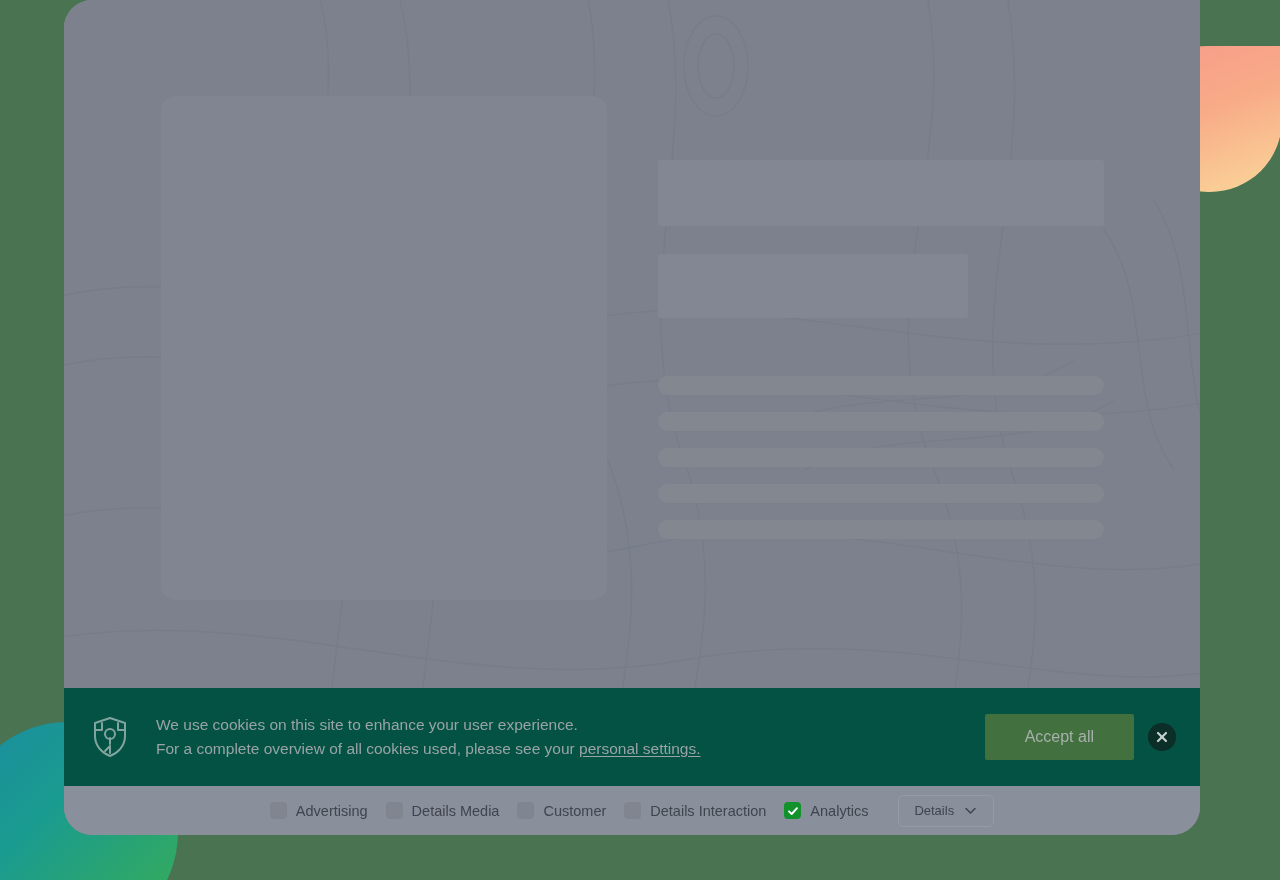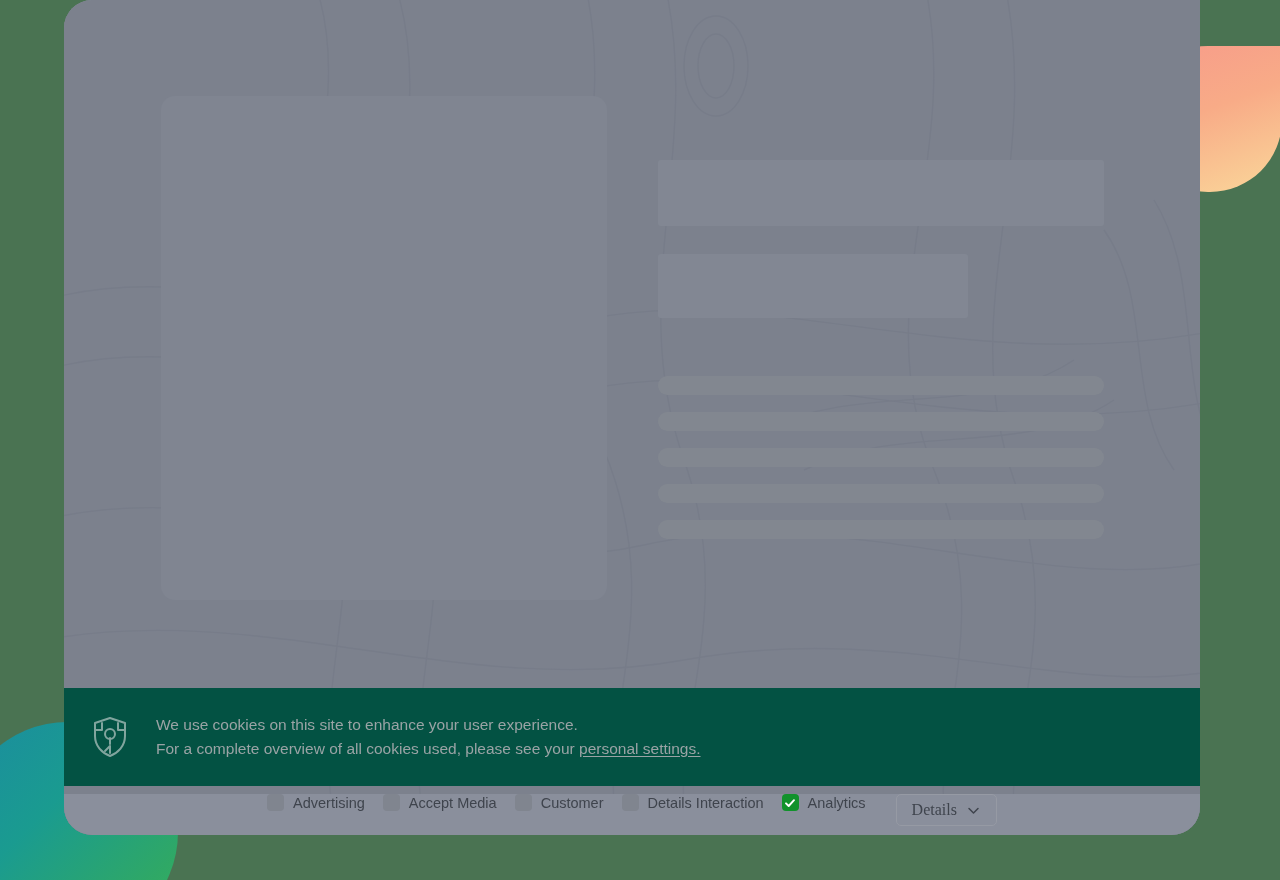--- a/index.html
+++ b/index.html
@@ -174,24 +174,24 @@
     padding: 0;
   }
   .close-btn svg { display: block; width: 14px; height: 14px; }
 
   
   .pref-bar {
     position: absolute;
     left: 0;
     bottom: 0;
     width: 1136px;
-    height: 41px;
+    height: 49px;
     background: #8a8f9c;
     display: flex;
-    align-items: flex-start;
+    align-items: center;
     justify-content: center;
     gap: 18px;
     z-index: 5;
   }
   .pref-item {
     display: flex;
     align-items: center;
     gap: 9px;
     cursor: pointer;
   }
@@ -215,22 +215,22 @@
   .details-btn {
     display: flex;
     align-items: center;
     gap: 9px;
     height: 32px;
     padding: 0 15px;
     margin-left: 12px;
     border: 1px solid #969aa4;
     border-radius: 5px;
     background: transparent;
-    font-family: Liberation Serif, serif;
-    font-size: 16px;
+    font-family: Liberation Sans, sans-serif;
+    font-size: 13px;
     color: #3f444d;
     cursor: pointer;
   }
   .details-btn svg { display: block; width: 15px; height: 15px; }
 
   
   .scrim {
     position: absolute;
     inset: 0;
     background: rgba(60,66,78,.18);
@@ -300,32 +300,45 @@
             <path d="M24 25 L24 31"></path>
           </g>
         </svg>
       </span>
 
       <div class="cookie-text">
         <span class="line">We use cookies on this site to enhance your user experience.</span>
         <span class="line"><span>For a complete overview of all cookies used, please see your </span><a class="cookie-link">personal settings.</a></span>
       </div>
 
+      <div class="banner-actions">
+        <button class="accept-btn">Accept all</button>
+        <button class="close-btn">
+          <span>
+            <svg viewBox="0 0 14 14">
+              <g stroke="#c8d2d0" stroke-width="2.2" stroke-linecap="round">
+                <line x1="3" y1="3" x2="11" y2="11"></line>
+                <line x1="11" y1="3" x2="3" y2="11"></line>
+              </g>
+            </svg>
+          </span>
+        </button>
+      </div>
     </div>
 
     <div class="pref-bar">
 
       <label class="pref-item">
         <span class="cb"></span>
         <span class="pref-label">Advertising</span>
       </label>
 
       <label class="pref-item">
         <span class="cb"></span>
-        <span class="pref-label">Accept Media</span>
+        <span class="pref-label">Details Media</span>
       </label>
 
       <label class="pref-item">
         <span class="cb"></span>
         <span class="pref-label">Customer</span>
       </label>
 
       <label class="pref-item">
         <span class="cb"></span>
         <span class="pref-label">Details Interaction</span>

